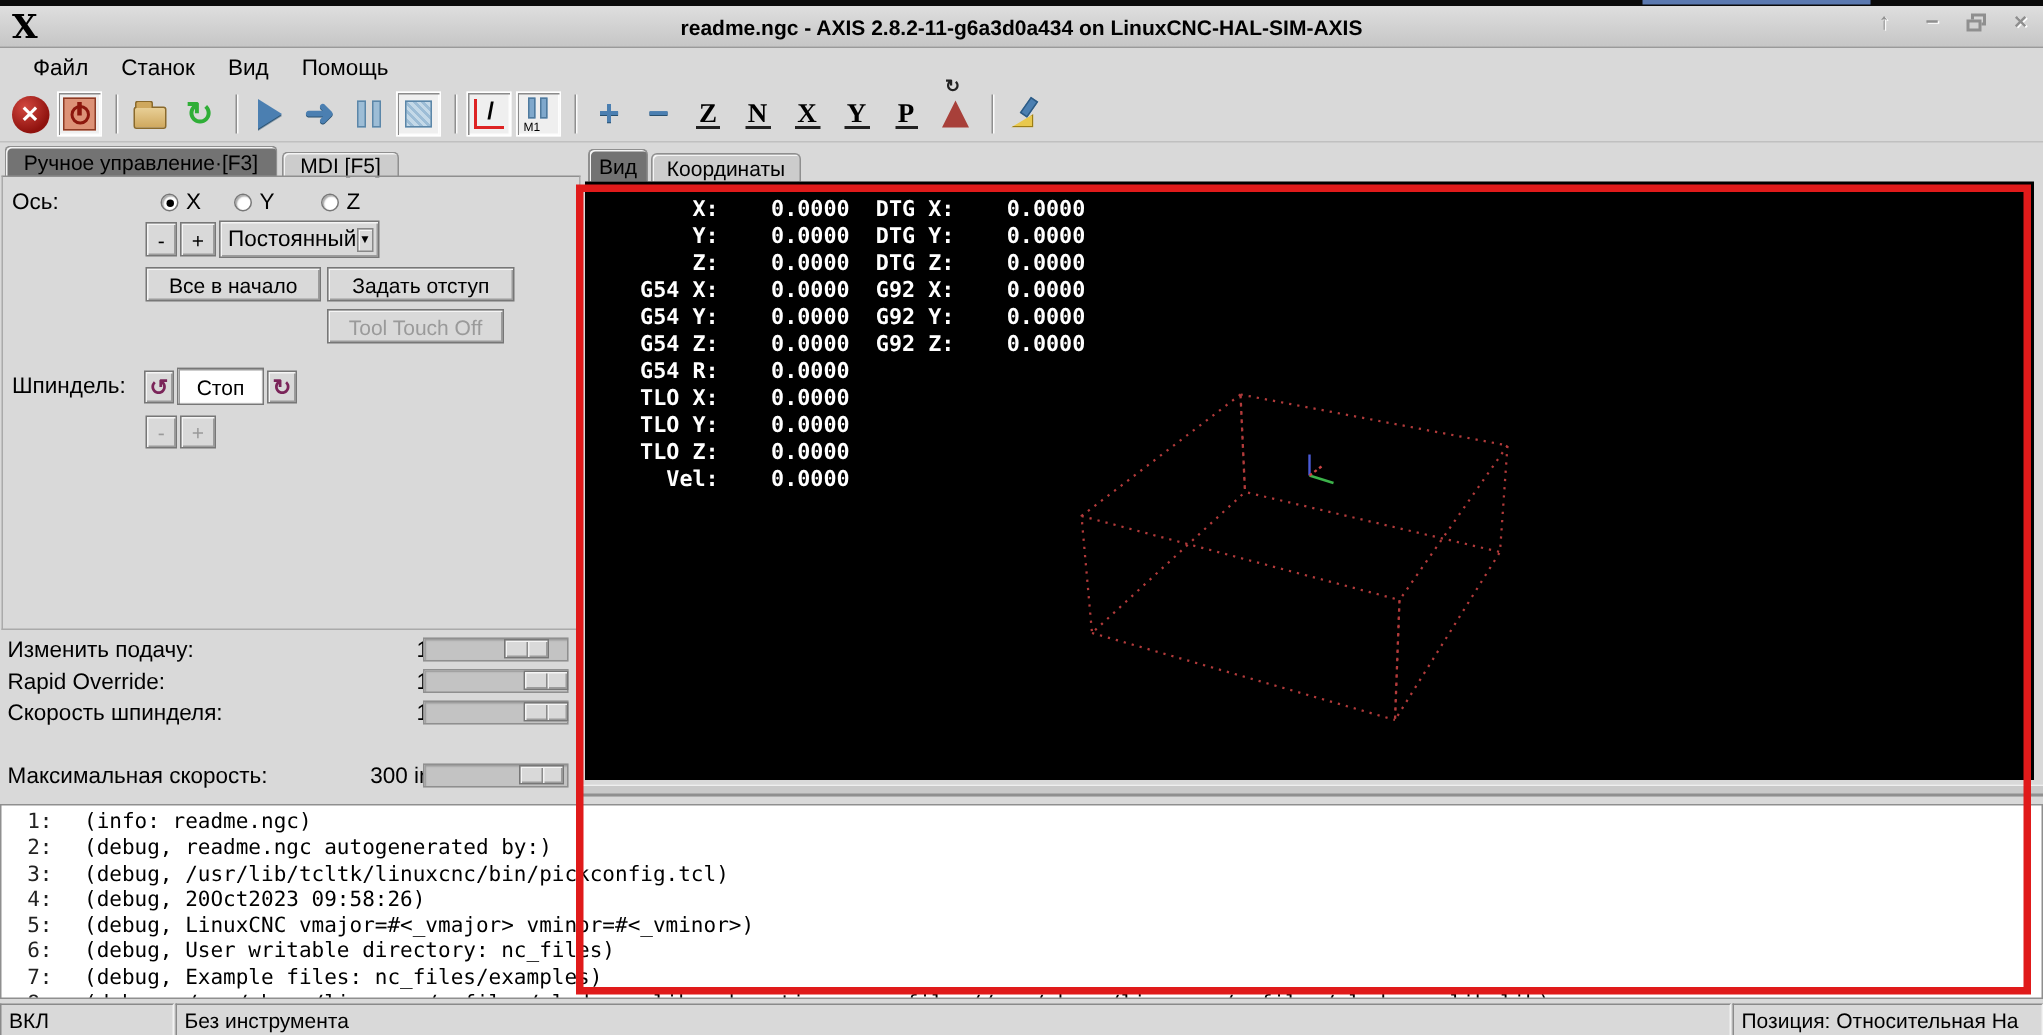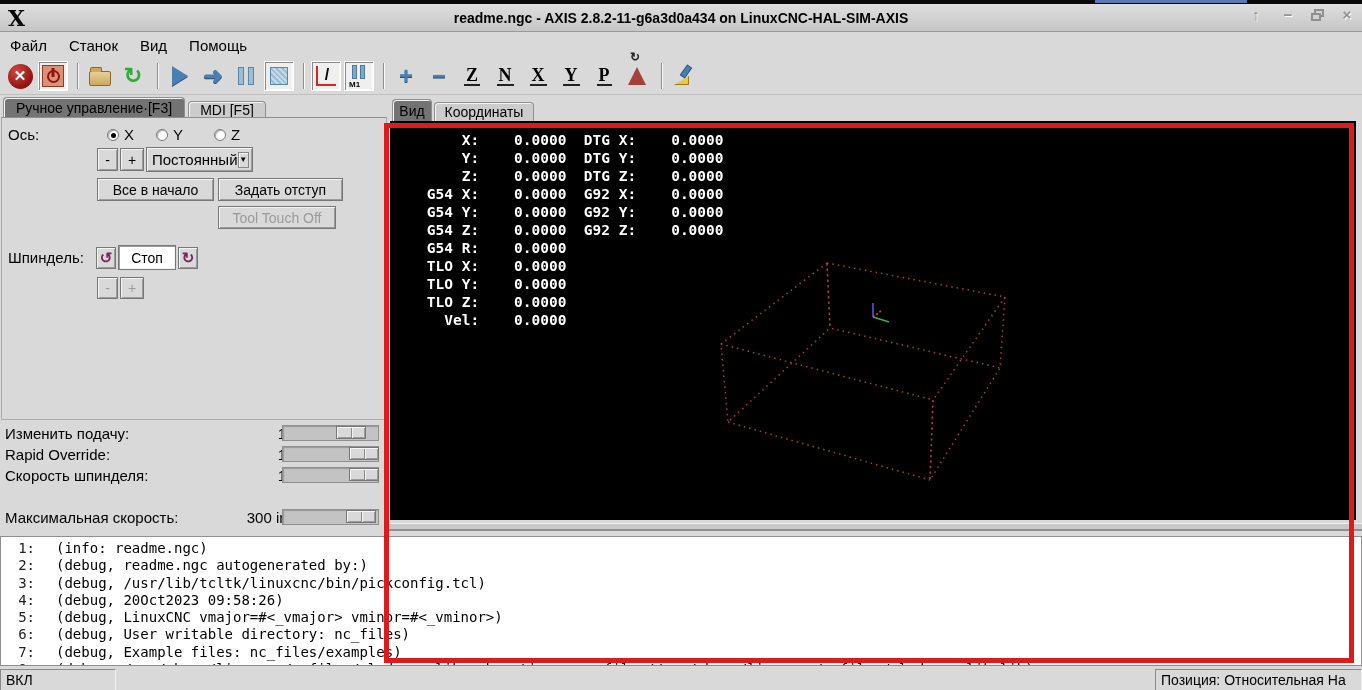--- a/index.html
+++ b/index.html
@@ -19,21 +19,21 @@
   .win-controls { position:absolute; right:6px; top:2px; display:flex; gap:14px; align-items:center; }
   .win-btn { color:#8f8f8f; font-weight:bold; font-size:15px; width:18px; text-align:center;
              text-shadow:1px 1px 0 #fff; cursor:default; }
   .max-glyph { position:relative; width:13px; height:12px; }
   .max-glyph span { position:absolute; border:2px solid #8f8f8f; background:transparent; }
   .max-glyph .b1 { left:3px; top:0; width:10px; height:8px; }
   .max-glyph .b2 { left:0; top:4px; width:10px; height:8px; background:#d2d2d2; }
 
   
   .menubar { position:absolute; left:0; top:32px; width:1274px; height:26px; background:#d9d9d9;
-             display:flex; align-items:center; padding-left:10px; gap:22px; font-size:15px; }
+             display:flex; align-items:center; padding-left:22px; gap:22px; font-size:15px; }
   .menu-item { cursor:default; }
 
   
   .toolbar { position:absolute; left:0; top:58px; width:1362px; height:37px; background:#d9d9d9;
              border-bottom:1px solid #c0c0c0; display:flex; align-items:center; padding-left:5px; }
   .tb-btn { width:30px; height:30px; display:flex; align-items:center; justify-content:center;
             margin-right:3px; position:relative; }
   .tb-btn.pressed { background:#efefef; border:1px solid #fff;
                     box-shadow:inset 1px 1px 0 #8a8a8a, inset -1px -1px 0 #fdfdfd; }
   .tb-sep { width:0; height:26px; border-left:1px solid #8f8f8f; border-right:1px solid #fcfcfc; margin:0 6px; }
@@ -59,21 +59,21 @@
   .pause-glyph { display:flex; gap:4px; }
   .pause-glyph span { width:6px; height:18px; background:#9dbdd6; border:1px solid #5b86a8; }
   .stop-glyph { width:18px; height:18px; background:#aac6db; border:1px solid #5b86a8; }
   .stipple { background-image:repeating-linear-gradient(45deg,#c4d9e8 0 2px,#9dbdd6 2px 4px); }
   .slash-glyph { width:20px; height:20px; border-left:2px solid #d22; border-bottom:2px solid #d22;
                  color:#000; font-weight:bold; font-size:16px; display:flex; align-items:center;
                  justify-content:center; }
   .m1-glyph { position:relative; width:20px; height:22px; }
   .m1-glyph .bars { position:absolute; left:3px; top:0; display:flex; gap:3px; }
   .m1-glyph .bars span { width:5px; height:14px; background:#7fa8cc; border:1px solid #4f7a9e; }
-  .m1-glyph .m1-label { position:absolute; left:0; bottom:-2px; font-size:8px; font-weight:bold;margin-top:24px; }
+  .m1-glyph .m1-label { position:absolute; left:0; bottom:-2px; font-size:8px; font-weight:normal;margin-top:24px; }
   .zoom-glyph { color:#4b7fb1; font-size:24px; font-weight:bold; text-shadow:0 1px 0 #28506f; }
   .view-letter { font-family:"Liberation Serif",serif; font-weight:bold; font-size:18px;
                  border-bottom:2px solid #222; padding:0 2px; line-height:18px; }
   .cone-glyph { width:0; height:0; border-left:9px solid transparent; border-right:9px solid transparent;
                 border-bottom:18px solid #a8403a; position:relative; }
   .cone-glyph::after { content:"↻"; position:absolute; left:-7px; top:-17px; font-size:12px;
                        font-weight:bold; color:#222; }
   .brush-glyph { position:relative; width:22px; height:22px; }
   .brush-glyph .handle { position:absolute; left:10px; top:0; width:6px; height:13px; background:#4b7fb1;
                          transform:rotate(35deg); border:1px solid #2d5b84; }
@@ -352,18 +352,19 @@
     <div class="cl"><span class="ln">3:</span><span class="lt">(debug, /usr/lib/tcltk/linuxcnc/bin/pickconfig.tcl)</span></div>
     <div class="cl"><span class="ln">4:</span><span class="lt">(debug, 20Oct2023 09:58:26)</span></div>
     <div class="cl"><span class="ln">5:</span><span class="lt">(debug, LinuxCNC vmajor=#&lt;_vmajor&gt; vminor=#&lt;_vminor&gt;)</span></div>
     <div class="cl"><span class="ln">6:</span><span class="lt">(debug, User writable directory: nc_files)</span></div>
     <div class="cl"><span class="ln">7:</span><span class="lt">(debug, Example files: nc_files/examples)</span></div>
     <div class="cl"><span class="ln">8:</span><span class="lt">(debug, /usr/share/linuxcnc/ncfiles/gladevcp_lib subroutines: nc_files//usr/share/linuxcnc/ncfiles/gladevcp_lib.lib)</span></div>
   </div>
 
   <div class="statusbar">
     <div class="status-field" style="left:0; width:116px;">ВКЛ</div>
+    <div class="status-field" style="left:117px; width:1037px;">Без инструмента</div>
     <div class="status-field" style="left:1155px; width:207px;">Позиция: Относительная На</div>
   </div>
 
   <div class="annotation-rect"></div>
 
 </div>
 
 </body></html>

